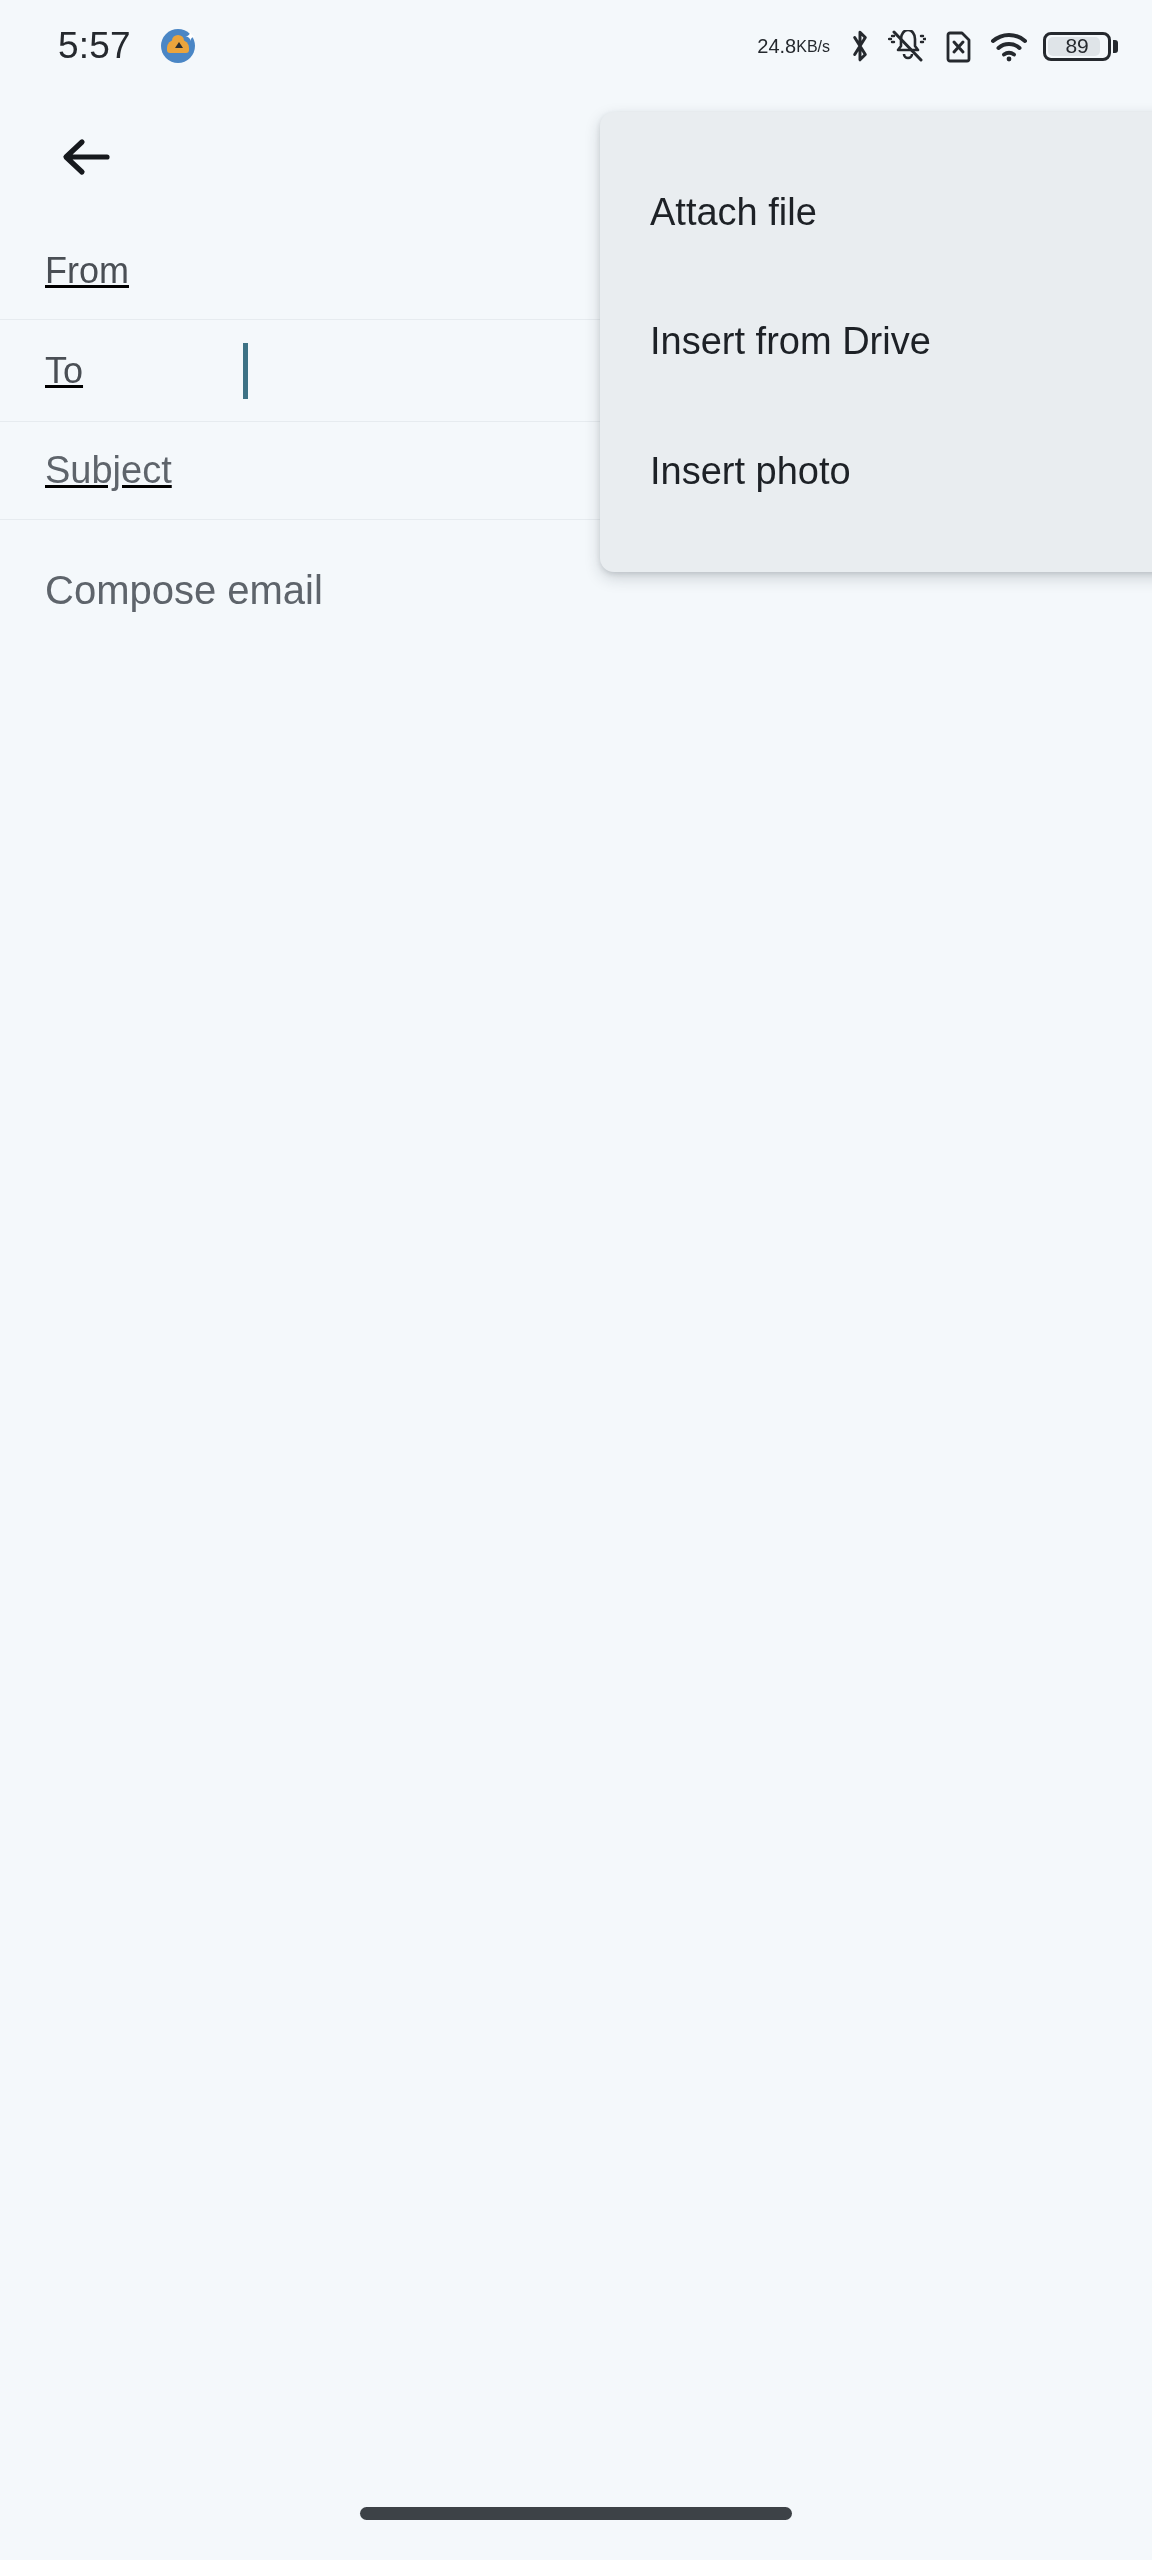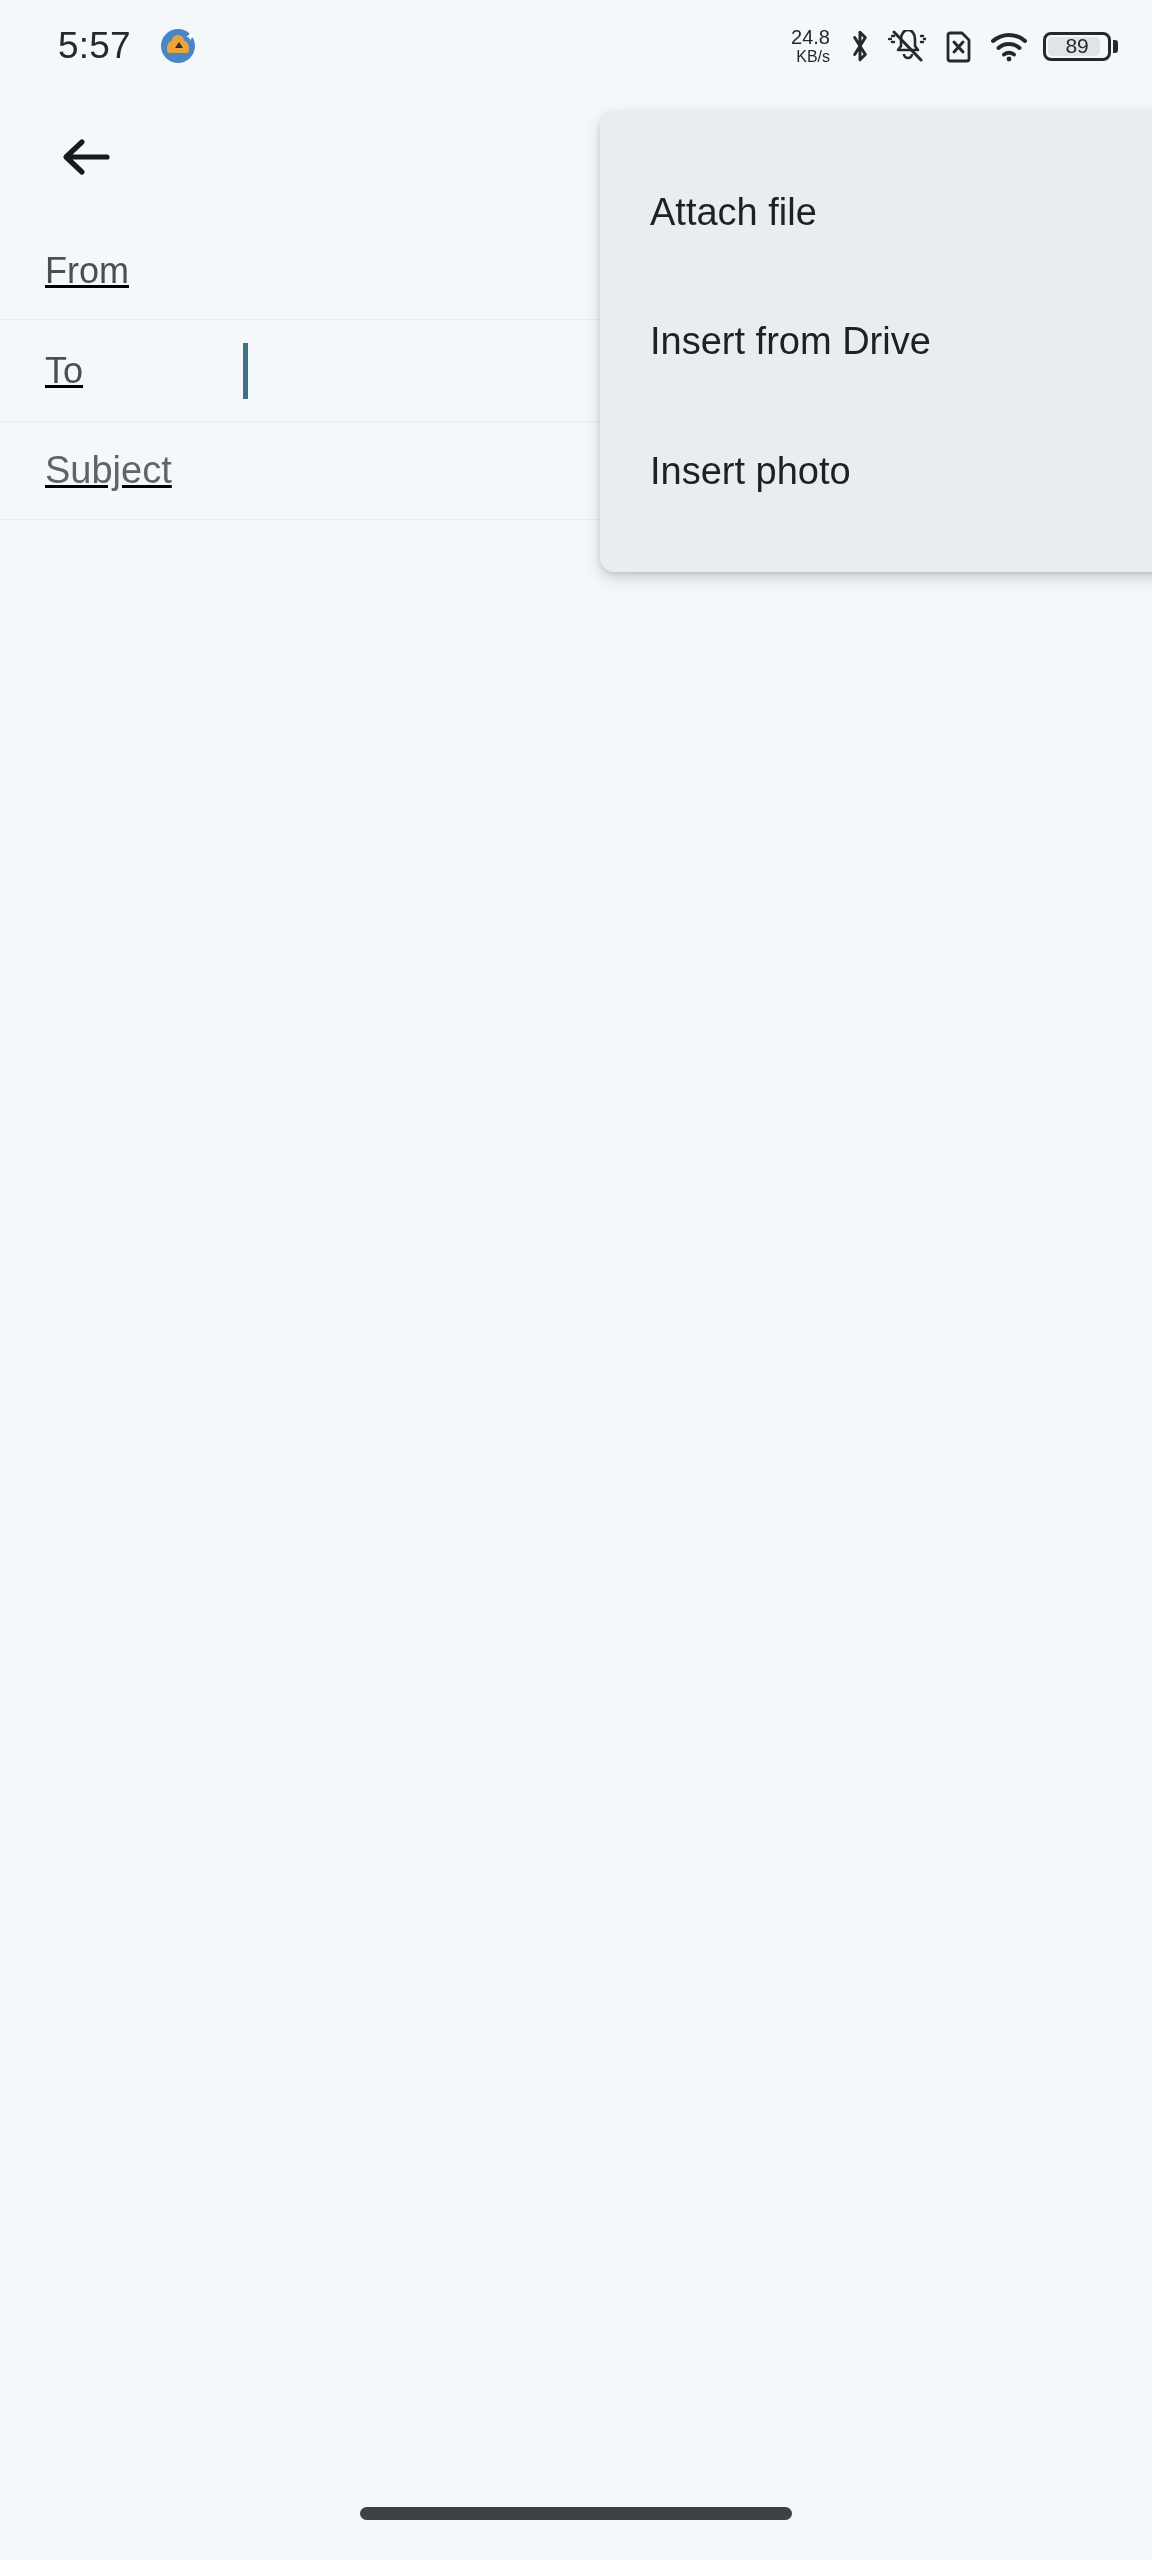--- a/index.html
+++ b/index.html
@@ -82,22 +82,22 @@
     line-height: 1;
   }
 
   .status-right {
     display: flex;
     align-items: center;
     gap: 15px;
   }
   .net-speed {
     display: flex;
-    flex-direction: column;
-    align-items: flex-end;
+    flex-direction: row;
+    align-items: center;
     line-height: 1.0;
     color: #25292e;
     margin-right: 2px;
   }
   .net-speed .val { font-size: 20px; }
   .net-speed .unit { font-size: 16px; margin-top: 2px; }
 
   .sicon { color: #25292e; display: flex; align-items: center; }
 
   .battery {
@@ -344,20 +344,23 @@
         <span class="caret"></span>
       </span>
     </div>
 
     <div class="field-row row-subject">
       <span class="placeholder">Subject</span>
     </div>
 
   </div>
 
+  <div class="body-area">
+    <span class="body-placeholder">Compose email</span>
+  </div>
 
   <div class="popup-menu">
     <div class="menu-item">Attach file</div>
     <div class="menu-item">Insert from Drive</div>
     <div class="menu-item">Insert photo</div>
   </div>
 
   <div class="home-indicator"></div>
 
 </div>

